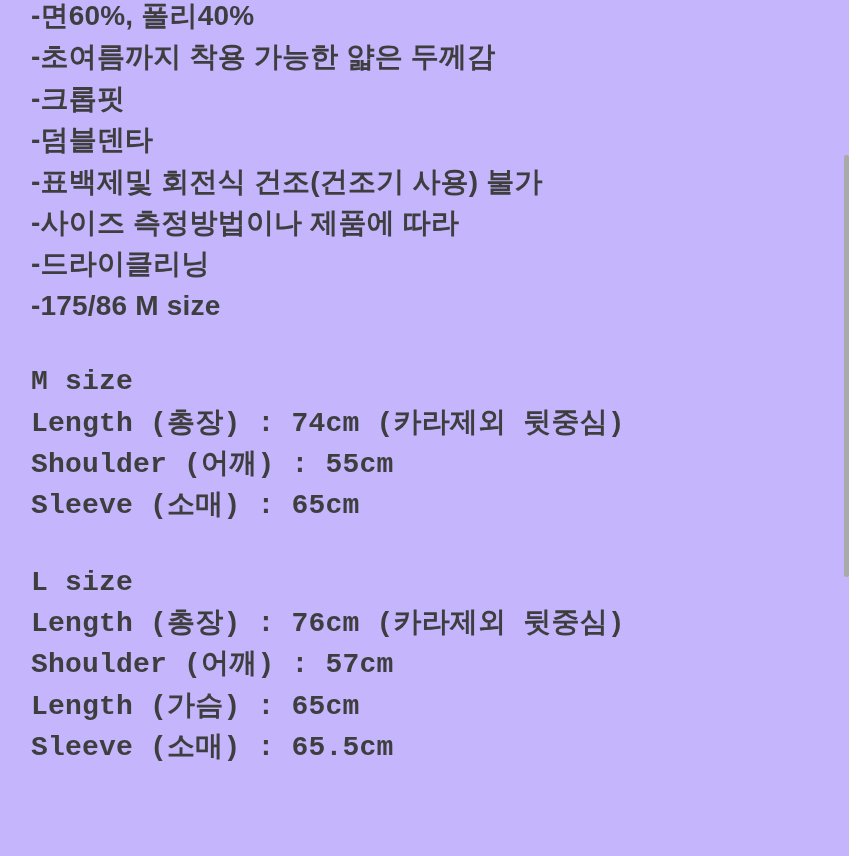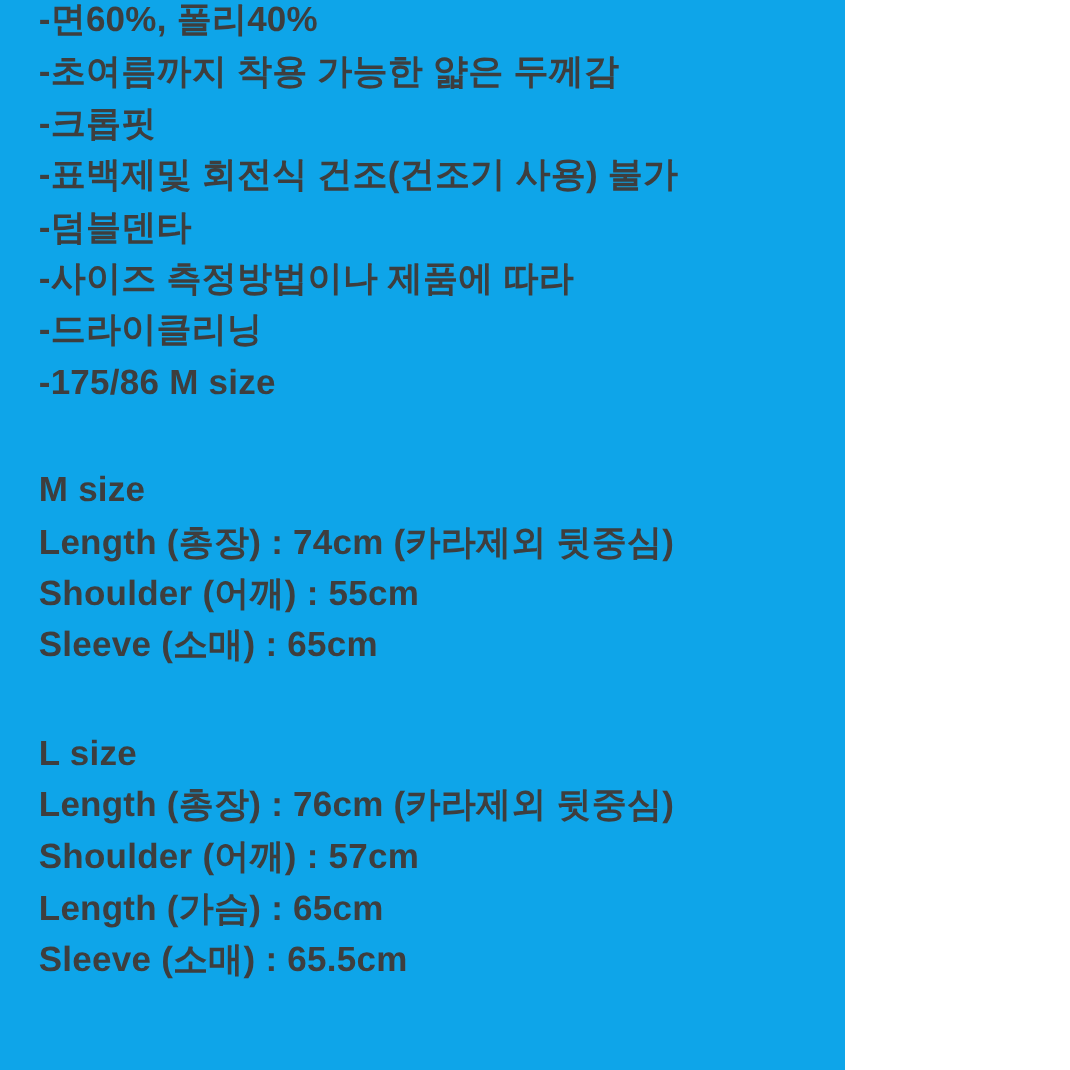--- a/index.html
+++ b/index.html
@@ -3,41 +3,41 @@
 <meta charset="utf-8">
 <style>
   * { margin: 0; padding: 0; box-sizing: border-box; }
   html, body { width: 856px; height: 856px; }
   body {
     font-family: "Liberation Sans", "DejaVu Sans", sans-serif;
     overflow: hidden;
   }
   .screen {
     position: relative;
-    width: 676px;
+    width: 849px;
     height: 856px;
-    background: #0ea5e9;
+    background: #c4b5fd;
     overflow: hidden;
   }
   .content {
     position: absolute;
     left: 31px;
     top: -5px;
     width: 790px;
     color: #3e3e3e;
     font-size: 28px;
     font-weight: 700;
     letter-spacing: 0.2px;
   }
   .line {
     height: 41.4px;
     line-height: 41.4px;
     white-space: nowrap;
   }
-  .block + .block { margin-top: 45px; }
+  .block + .block { margin-top: 35px; font-family: Liberation Mono, monospace; }
   .scrollbar-thumb {
     position: absolute;
     left: 844px;
     top: 155px;
     width: 5px;
     height: 422px;
     background: #a9a9a9;
     border-radius: 3px;
   }
 </style>
@@ -45,22 +45,22 @@
 <body>
 
 <div class="screen">
 
   <div class="content">
 
     <div class="block">
       <div class="line">-면60%, 폴리40%</div>
       <div class="line">-초여름까지 착용 가능한 얇은 두께감</div>
       <div class="line">-크롭핏</div>
+      <div class="line">-덤블덴타</div>
       <div class="line">-표백제및 회전식 건조(건조기 사용) 불가</div>
-      <div class="line">-덤블덴타</div>
       <div class="line">-사이즈 측정방법이나 제품에 따라</div>
       <div class="line">-드라이클리닝</div>
       <div class="line">-175/86 M size</div>
     </div>
 
     <div class="block">
       <div class="line">M size</div>
       <div class="line">Length (총장) : 74cm (카라제외 뒷중심)</div>
       <div class="line">Shoulder (어깨) : 55cm</div>
       <div class="line">Sleeve (소매) : 65cm</div>

